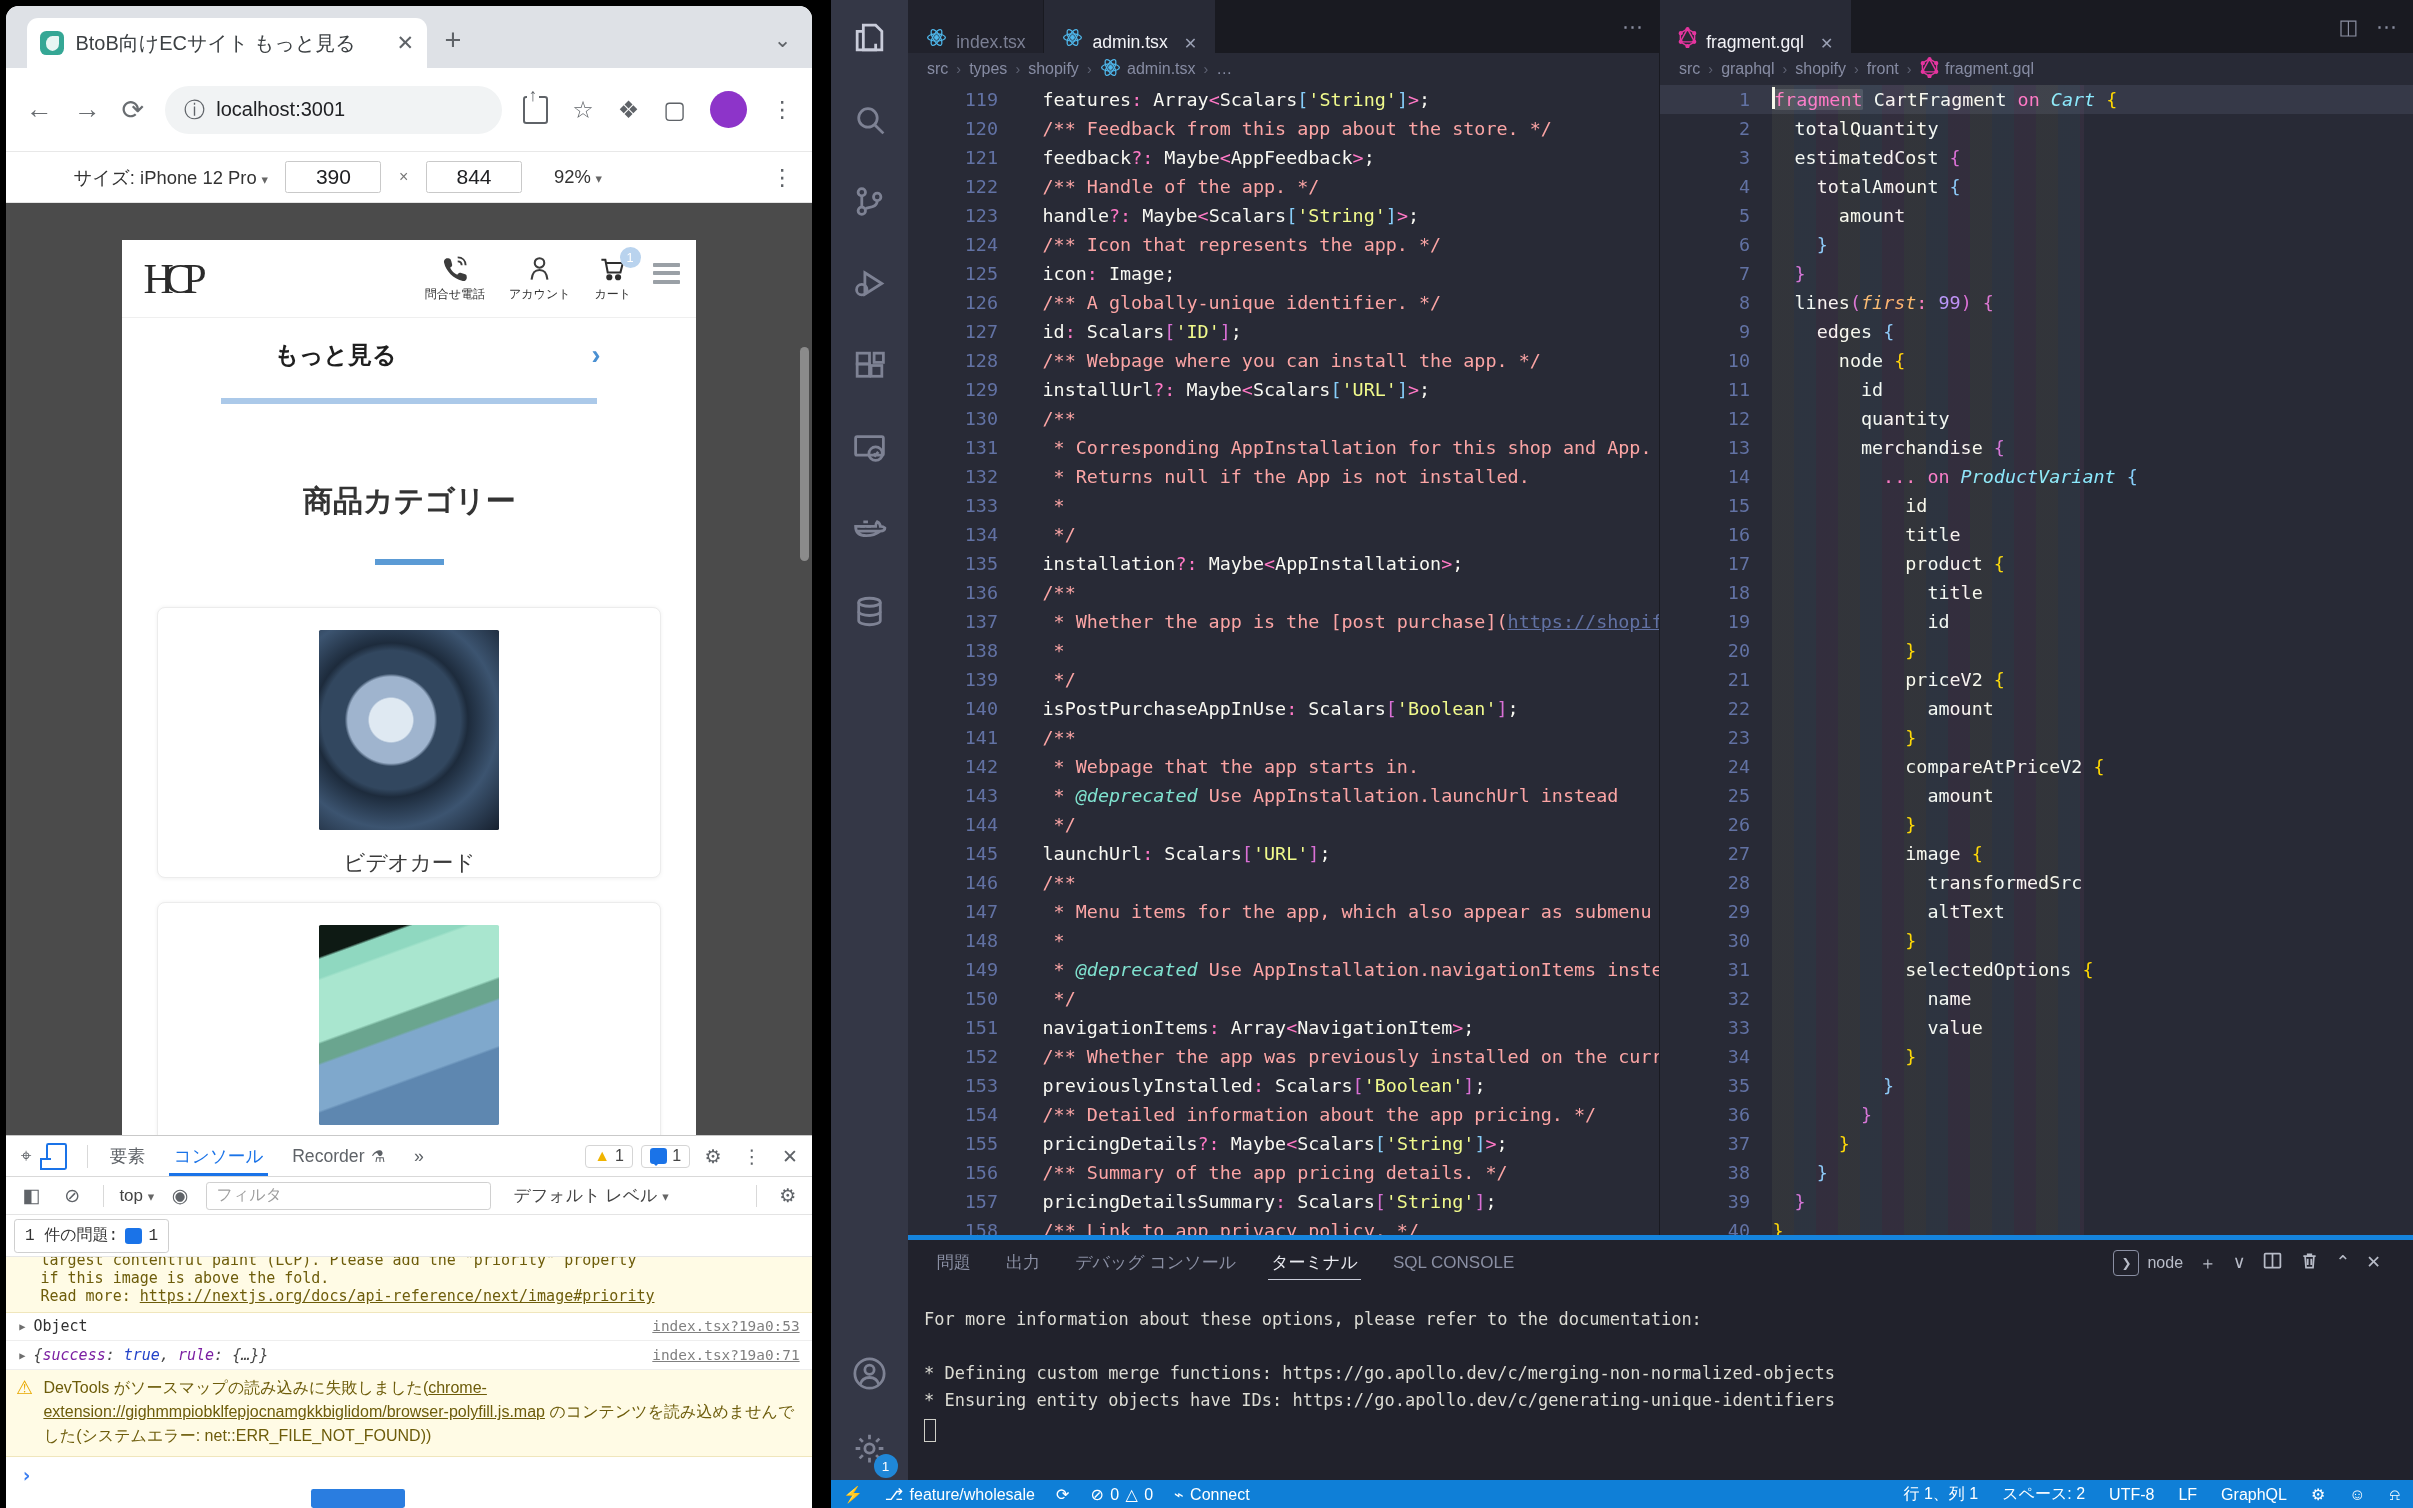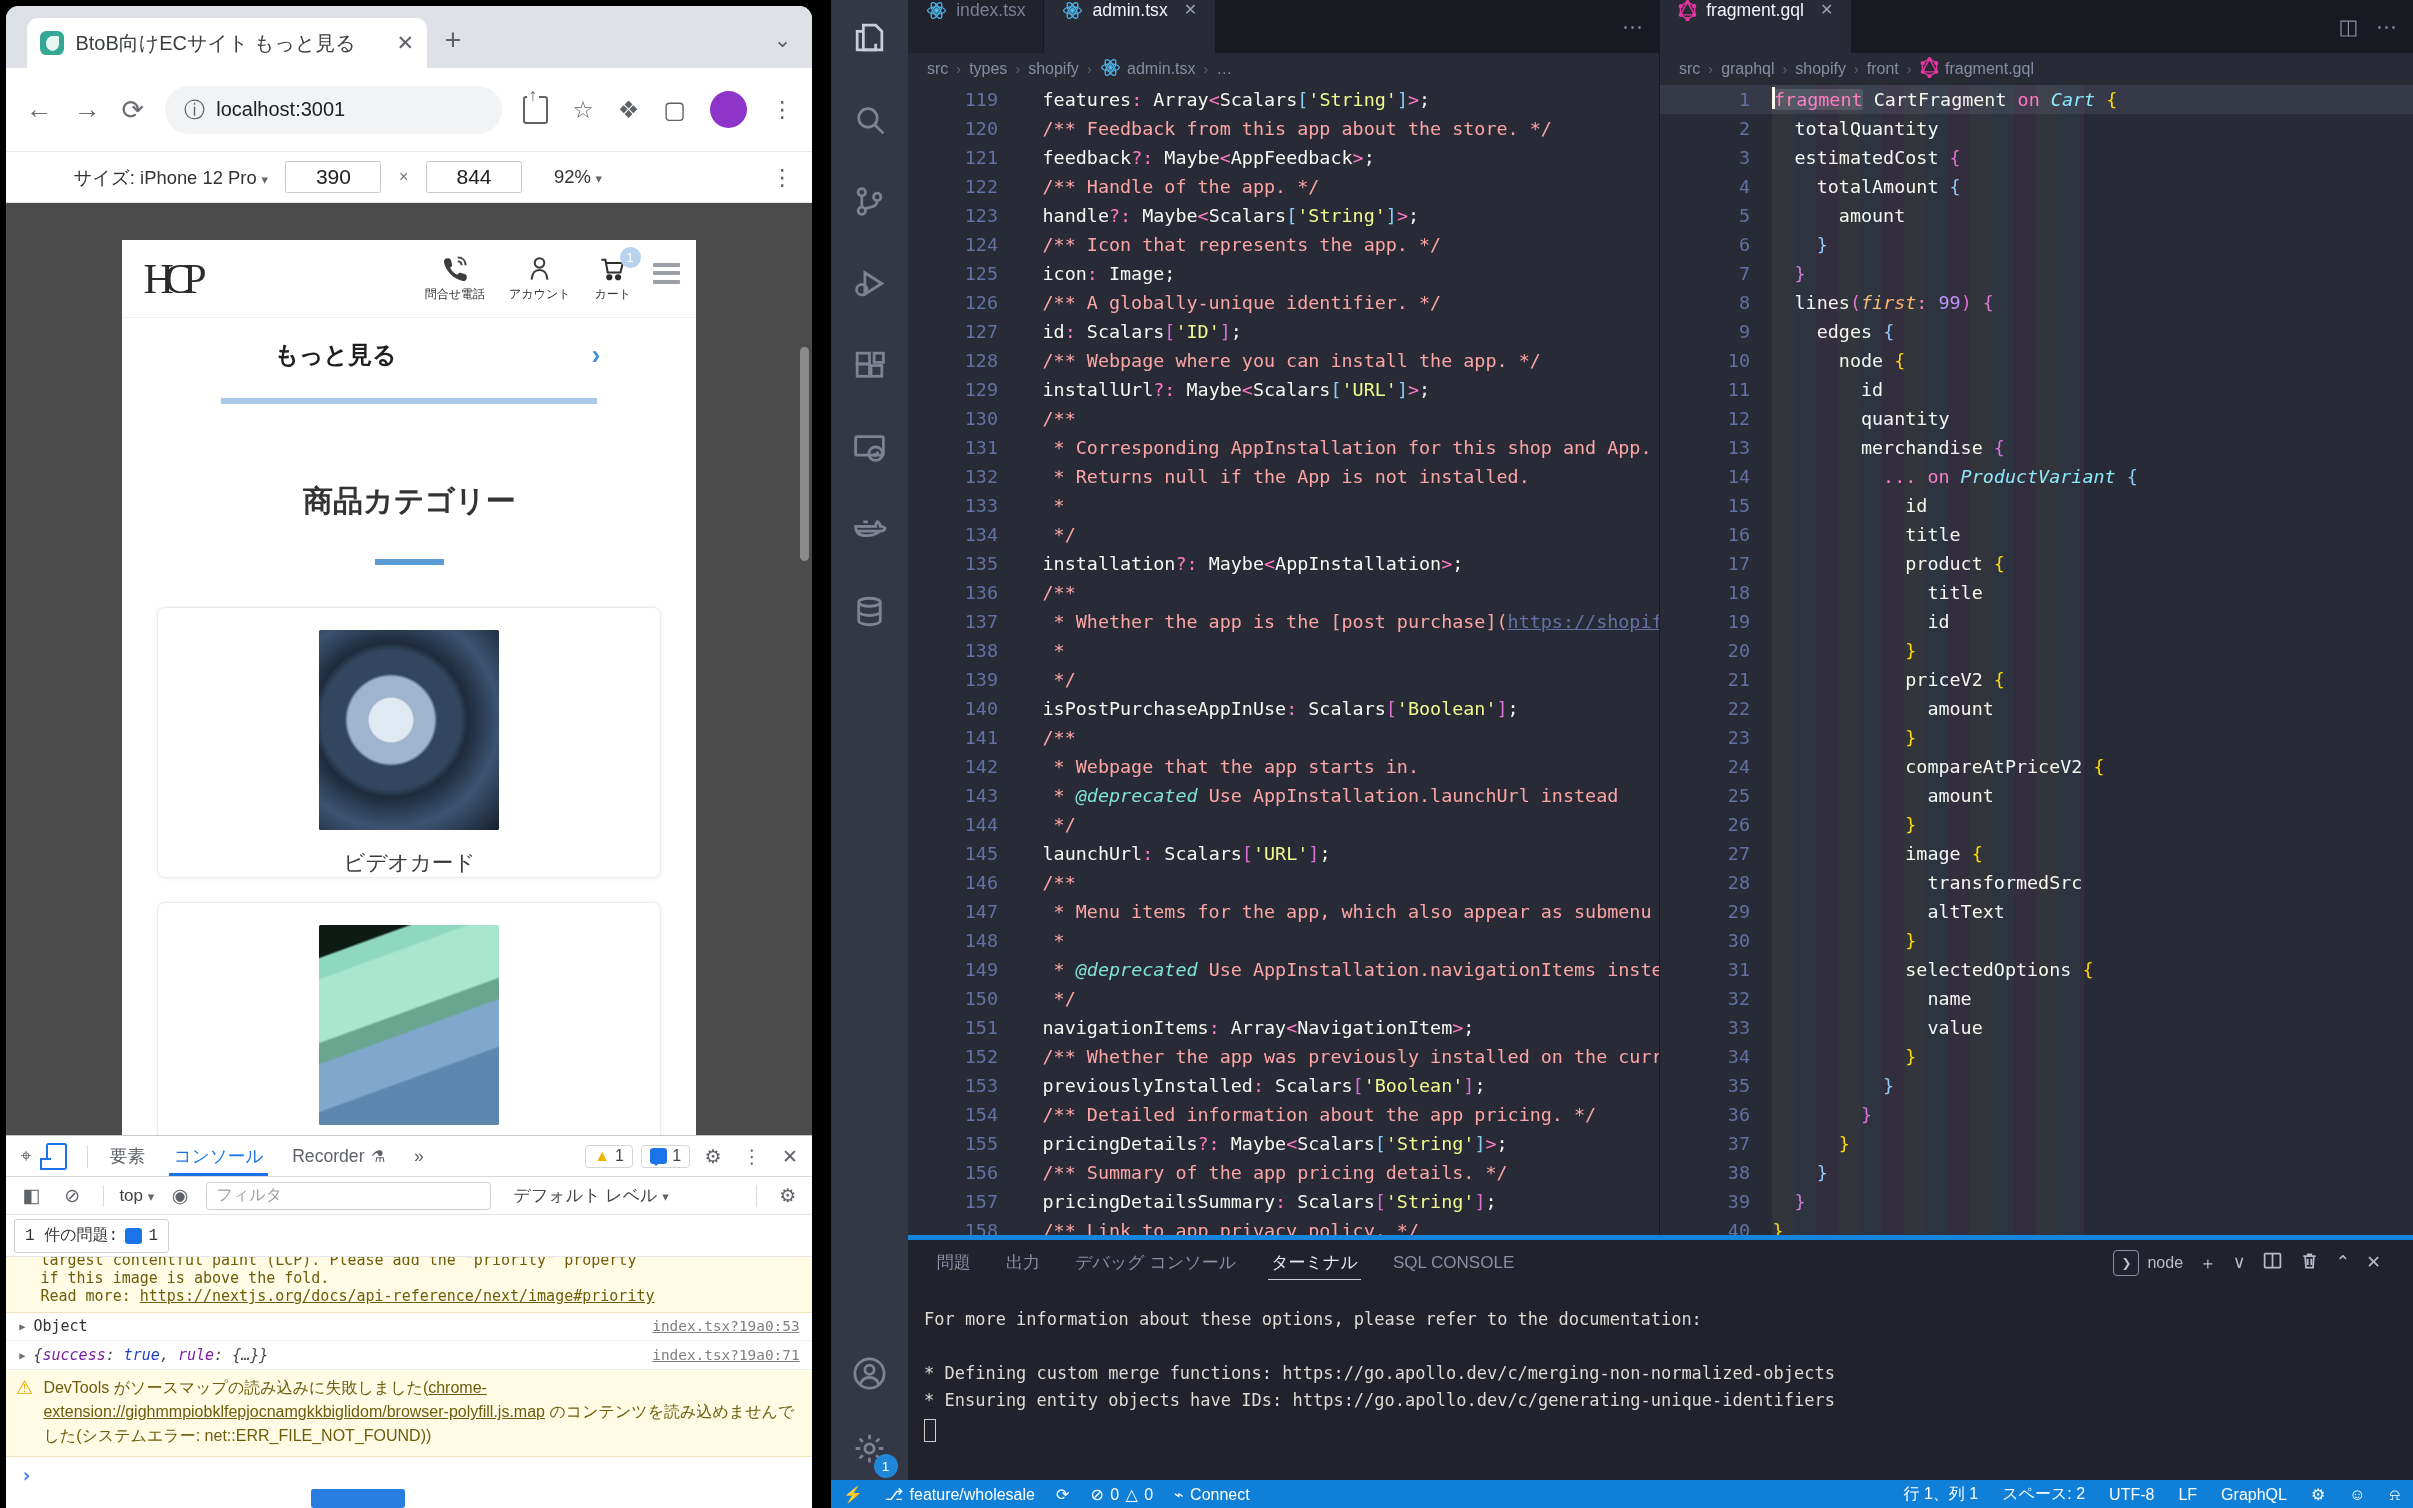--- a/index.html
+++ b/index.html
@@ -106,21 +106,21 @@
   .vs-activity svg{width:37px;height:37px;stroke:#7e8294;fill:none;stroke-width:1.8;}
   .vs-activity .first svg{stroke:#c9ccda;}
   .vs-act-bottom{margin-top:auto;display:flex;flex-direction:column;align-items:center;gap:35px;padding-bottom:29px;}
   .gear-badge{position:relative;}
   .gear-badge .badge{position:absolute;right:-9.6px;bottom:-8px;width:24px;height:24px;border-radius:50%;background:#1f87d7;color:#fff;font-size:13.6px;display:flex;align-items:center;justify-content:center;}
   .vs-main{position:absolute;left:77px;top:0;right:0;height:1235px;display:flex;}
   .pane{height:100%;position:relative;overflow:hidden;}
   .pane.left{width:751px;border-right:0.8px solid #191a21;}
   .pane.right{flex:1;}
   .vs-tabs{height:53px;background:#191a21;display:flex;align-items:stretch;position:relative;}
-  .vs-tab{display:flex;align-items:flex-start;gap:9.6px;padding:0 17.6px;font-size:17.6px;background:#21222c;color:#7b7f93;border-right:0.8px solid #191a21;}
+  .vs-tab{display:flex;align-items:flex-end;gap:9.6px;padding:0 17.6px;font-size:17.6px;background:#21222c;color:#7b7f93;border-right:0.8px solid #191a21;}
   .vs-tab.active{background:#282a36;color:#f4f4f8;}
   .vs-tab .x{font-size:16px;margin-left:6.4px;color:#9aa0b4;}
   .vs-tabs .more{margin-left:auto;color:#8a8ea0;font-size:21px;align-self:center;padding-right:16px;display:flex;gap:17.6px;align-items:center;}
   .icon-react{width:21px;height:21px;flex:none;}
   .icon-gql{width:19px;height:21px;flex:none;}
   .vs-crumbs{height:32px;display:flex;align-items:center;gap:8px;padding-left:19px;font-size:16px;color:#878ca3;background:#282a36;}
   .vs-crumbs .sep{color:#5e6273;font-size:14.4px;}
   .vs-crumbs .ci{display:flex;align-items:center;gap:6.4px;}
   .vs-code{position:absolute;top:85px;left:0;right:0;bottom:0;font-family:"DejaVu Sans Mono",monospace;font-size:18.4px;line-height:29px;white-space:pre;overflow:hidden;}
   .code-line{display:flex;position:relative;}

